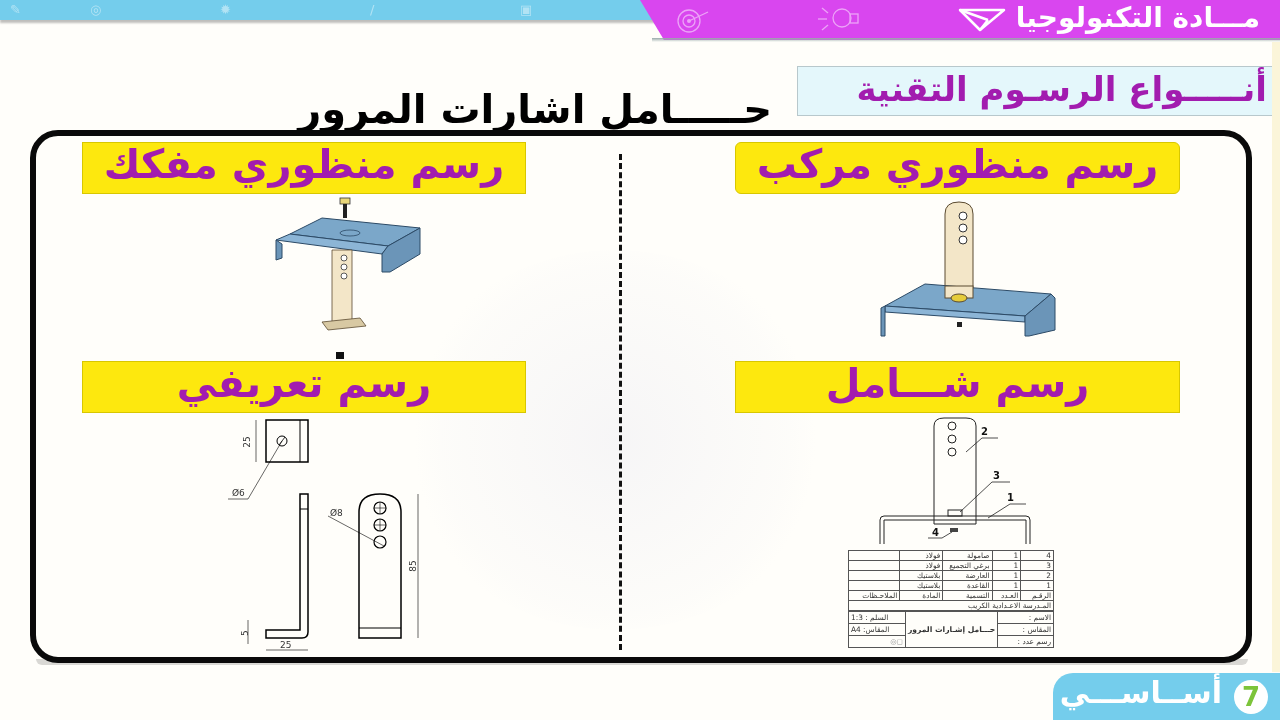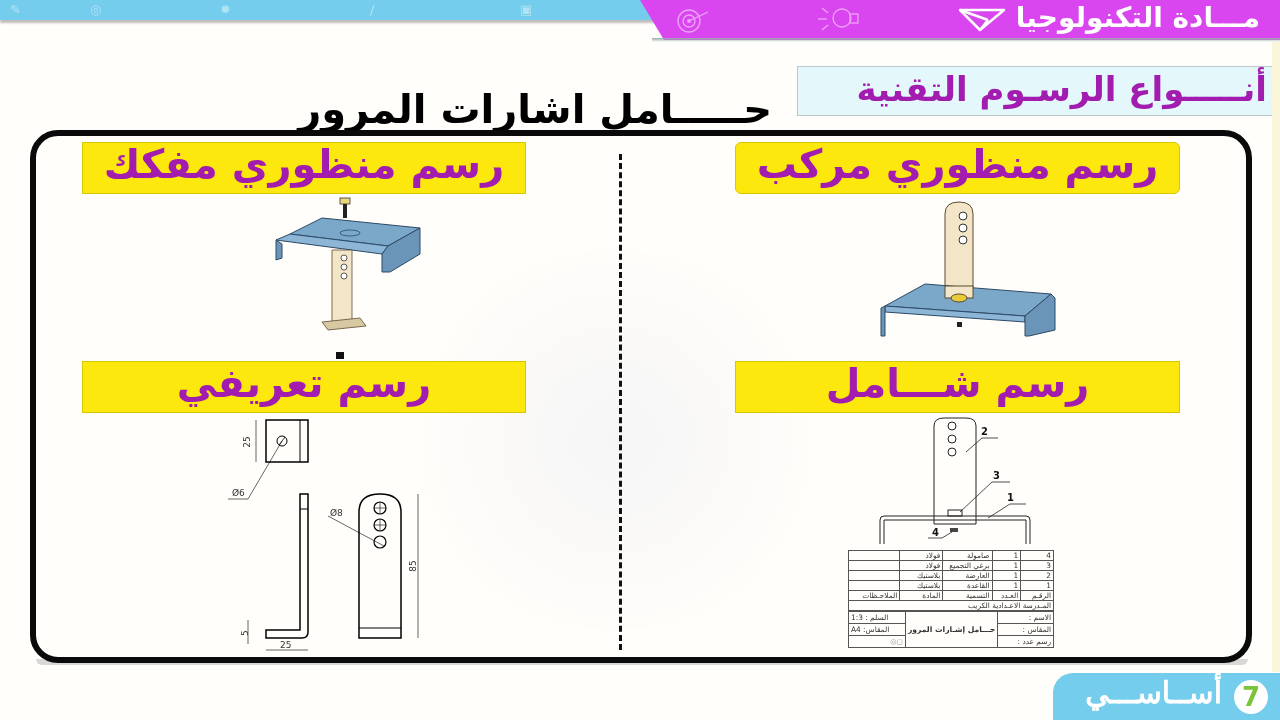--- a/index.html
+++ b/index.html
@@ -49,21 +49,21 @@
   .title-block { position: absolute; left: 848px; top: 550px; width: 206px; height: 96px; font-size: 7.4px; color: #333; direction: rtl; font-family: "DejaVu Sans", sans-serif; }
   .title-block table { width: 100%; border-collapse: collapse; }
   .title-block td { border: 0.8px solid #555; padding: 0 2px; height: 9.5px; line-height: 9px; text-align: right; white-space: nowrap; overflow: hidden; }
   .tb2 { margin-top: 0; }
   .tb2 td { height: 12px; }
   .tb2 .tl { }
   .tb2 .tr { text-align: left; }
 
   
   .badge { position: absolute; left: 1053px; top: 673px; width: 227px; height: 47px; background: #74cdec; border-radius: 20px 0 0 0; }
-  .badge-text { position: absolute; right: 58px; top: 2px; font-size: 30px; font-weight: bold; color: #fff; direction: rtl; font-family: Liberation Serif, serif; }
+  .badge-text { position: absolute; right: 58px; top: 2px; font-size: 30px; font-weight: bold; color: #fff; direction: rtl; }
   .badge-num { position: absolute; right: 12px; top: 7px; width: 34px; height: 34px; border-radius: 50%; background: #fff; color: #7cc43a; font-size: 26px; font-weight: bold; text-align: center; line-height: 34px; }
   .right-edge { position: absolute; right: 0; top: 42px; width: 8px; height: 630px; background: #fbf5d9; }
 </style>
 </head>
 <body>
 
 <div class="top-blue">
   <span class="deco" style="left:10px">✎</span>
   <span class="deco" style="left:90px">◎</span>
   <span class="deco" style="left:220px">✹</span>

